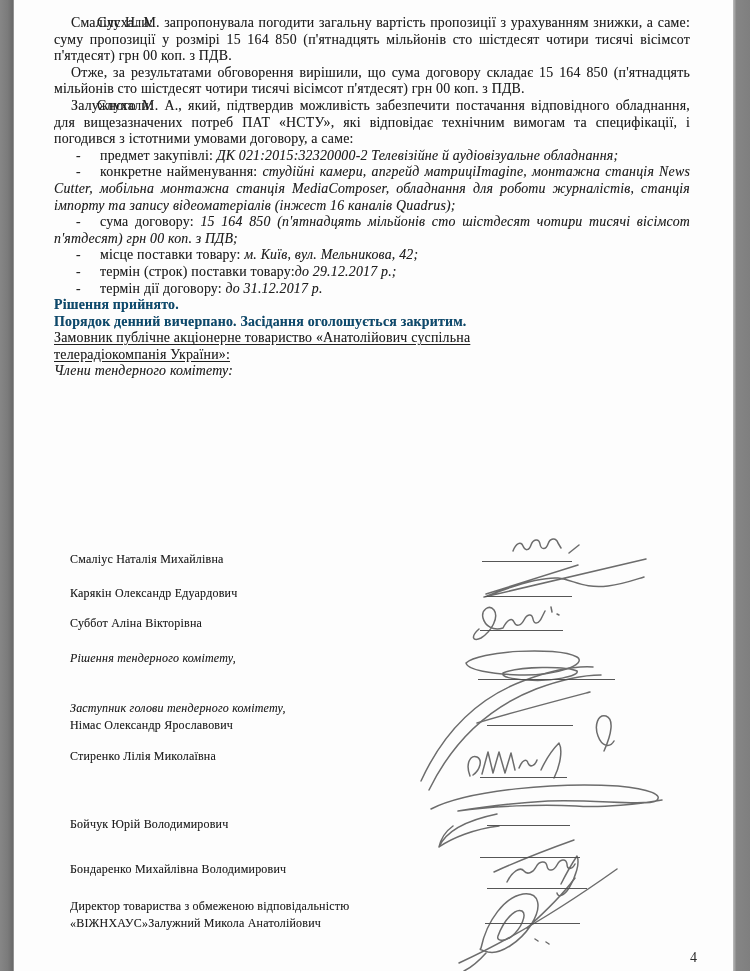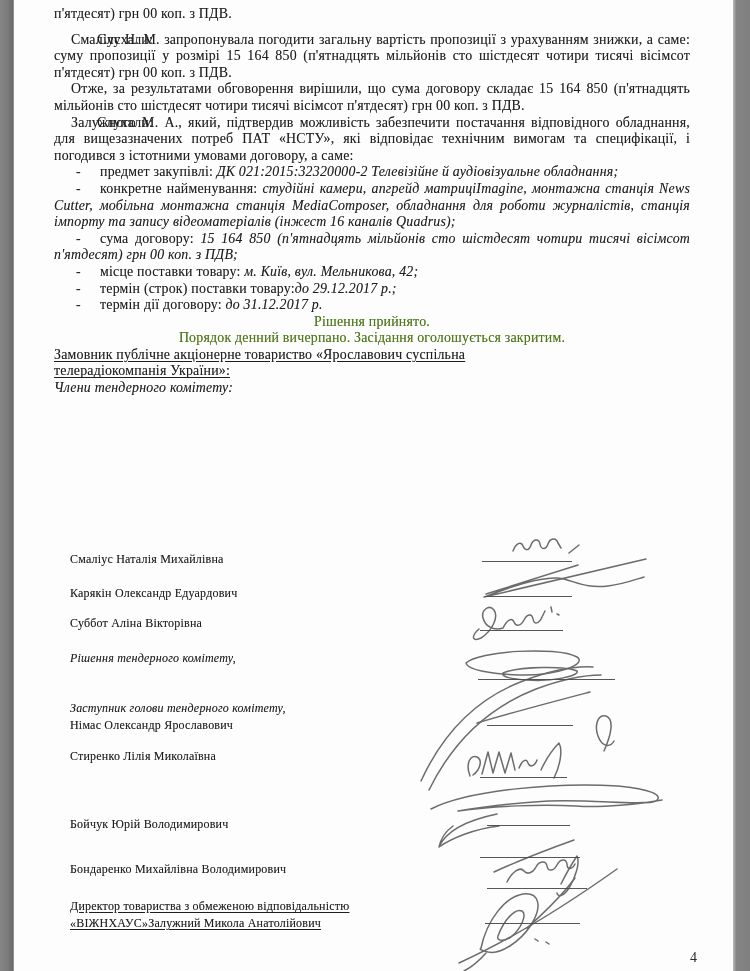--- a/index.html
+++ b/index.html
@@ -25,45 +25,44 @@
   .textflow p{margin:0;}
   .cont{margin-left:118px;}
   .hang{position:relative;}
   .hang .hlabel{position:absolute;left:43px;top:0;}
   .col{margin-left:118px;text-align:justify;}
   .ind{text-indent:17px;}
   .ind14{text-indent:14px;}
   .bullet{margin-left:118px;text-align:justify;text-indent:22px;}
   .dash{display:inline-block;width:24px;text-indent:0;}
   .it, .bullet i{font-style:italic;}
-  .bold-line{font-weight:normal;color:#4d7c0f;text-align:center;}
+  .bold-line{font-weight:bold;color:#0c4a6e;}
   .mt9{margin-top:9px;} .mt2{margin-top:2px;} .mt3{margin-top:3px;}
   .customer{margin-top:15px;width:465px;text-decoration:underline;text-underline-offset:2px;}
   .members{font-style:italic;}
   .sig-row{
     position:absolute;left:70px;font-size:12px;line-height:17px;letter-spacing:.2px;
     text-shadow:0 0 .5px rgba(25,25,25,.4);
   }
   .sig-row .role{font-style:italic;}
-  .director{width:340px;text-decoration:underline;text-underline-offset:2px;}
+  .director{width:340px;text-underline-offset:2px;}
   .sig-line{position:absolute;height:0;border-top:1.4px solid #565656;}
   .sig-svg{position:absolute;left:0;top:0;pointer-events:none;}
   .pagenum{position:absolute;left:690px;top:950px;font-size:14px;color:#2b2b2b;}
 </style>
 </head>
 <body>
 
 <div id="screen">
 
   <div class="scan-edge-left"></div>
   <div class="scan-edge-right"></div>
 
   <div class="textflow">
 
-    <p class="cont">п'ятдесят) грн 00 коп. з ПДВ.</p>
 
     <div class="hang mt9">
       <span class="hlabel">Слухали:</span>
       <p class="col ind">Смаліус Н. М. запропонувала погодити загальну вартість пропозиції з урахуванням знижки, а саме: суму пропозиції у розмірі 15 164 850 (п'ятнадцять мільйонів сто шістдесят чотири тисячі вісімсот п'ятдесят) грн 00 коп. з ПДВ.</p>
     </div>
 
     <p class="col ind mt2">Отже, за результатами обговорення вирішили, що сума договору складає 15 164 850 (п'ятнадцять мільйонів сто шістдесят чотири тисячі вісімсот п'ятдесят) грн 00 коп. з ПДВ.</p>
 
     <div class="hang">
       <span class="hlabel">Слухали:</span>
@@ -79,21 +78,21 @@
     <p class="bullet"><span class="dash">-</span><span>місце поставки товару: </span><i>м. Київ, вул. Мельникова, 42;</i></p>
 
     <p class="bullet"><span class="dash">-</span><span>термін (строк) поставки товару:</span><i>до 29.12.2017 р.;</i></p>
 
     <p class="bullet"><span class="dash">-</span><span>термін дії договору: </span><i>до 31.12.2017 р.</i></p>
 
 
     <p class="bold-line mt3">Рішення прийнято.</p>
     <p class="bold-line">Порядок денний вичерпано. Засідання оголошується закритим.</p>
 
-    <p class="customer">Замовник публічне акціонерне товариство «Ярославович суспільна телерадіокомпанія України»:</p>
+    <p class="customer">Замовник публічне акціонерне товариство «Анатолійович суспільна телерадіокомпанія України»:</p>
 
     <p class="members">Члени тендерного комітету:</p>
   </div>
 
   <div class="sig-row" style="top:551px">
     <span>Смаліус Наталія Михайлівна</span>
   </div>
   <div class="sig-row" style="top:585px">
     <span>Карякін Олександр Едуардович</span>
   </div>

